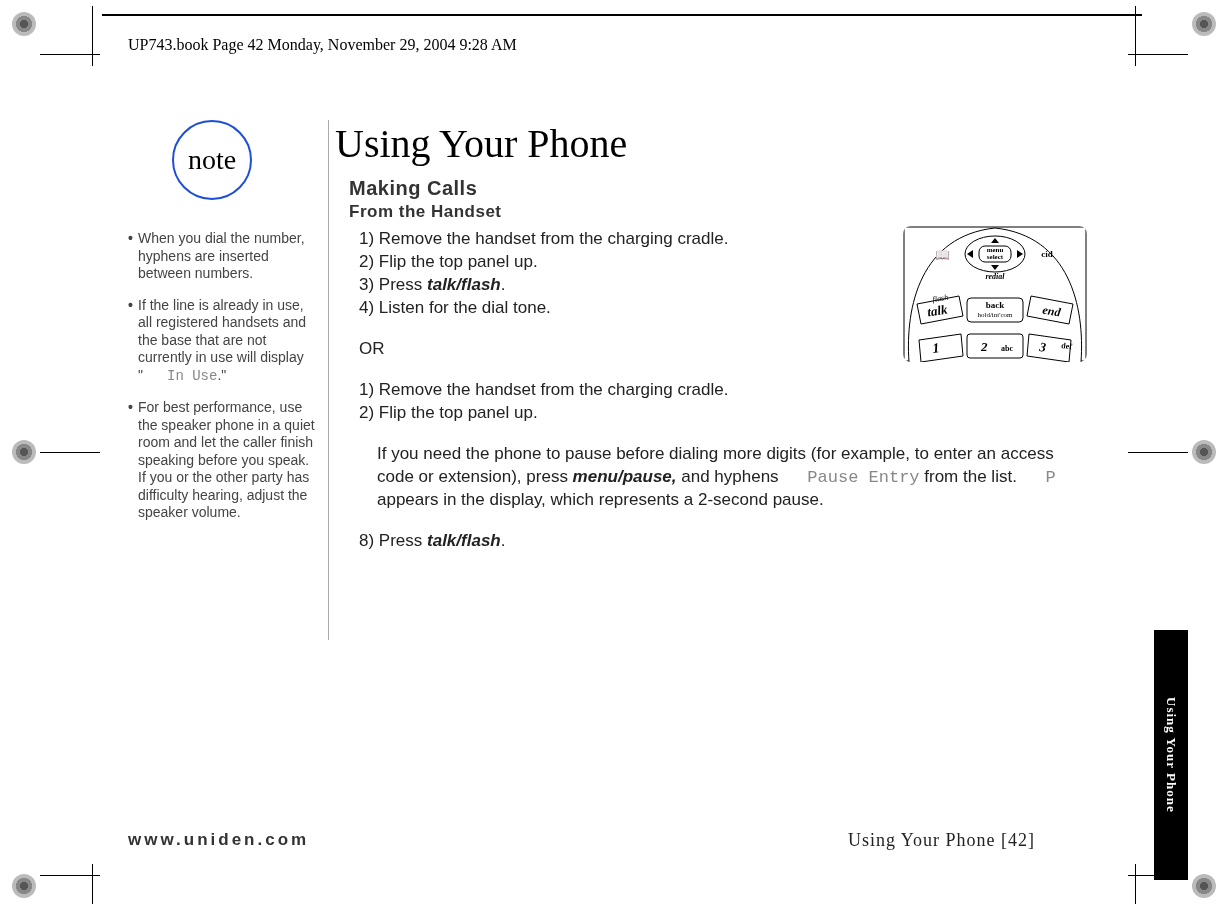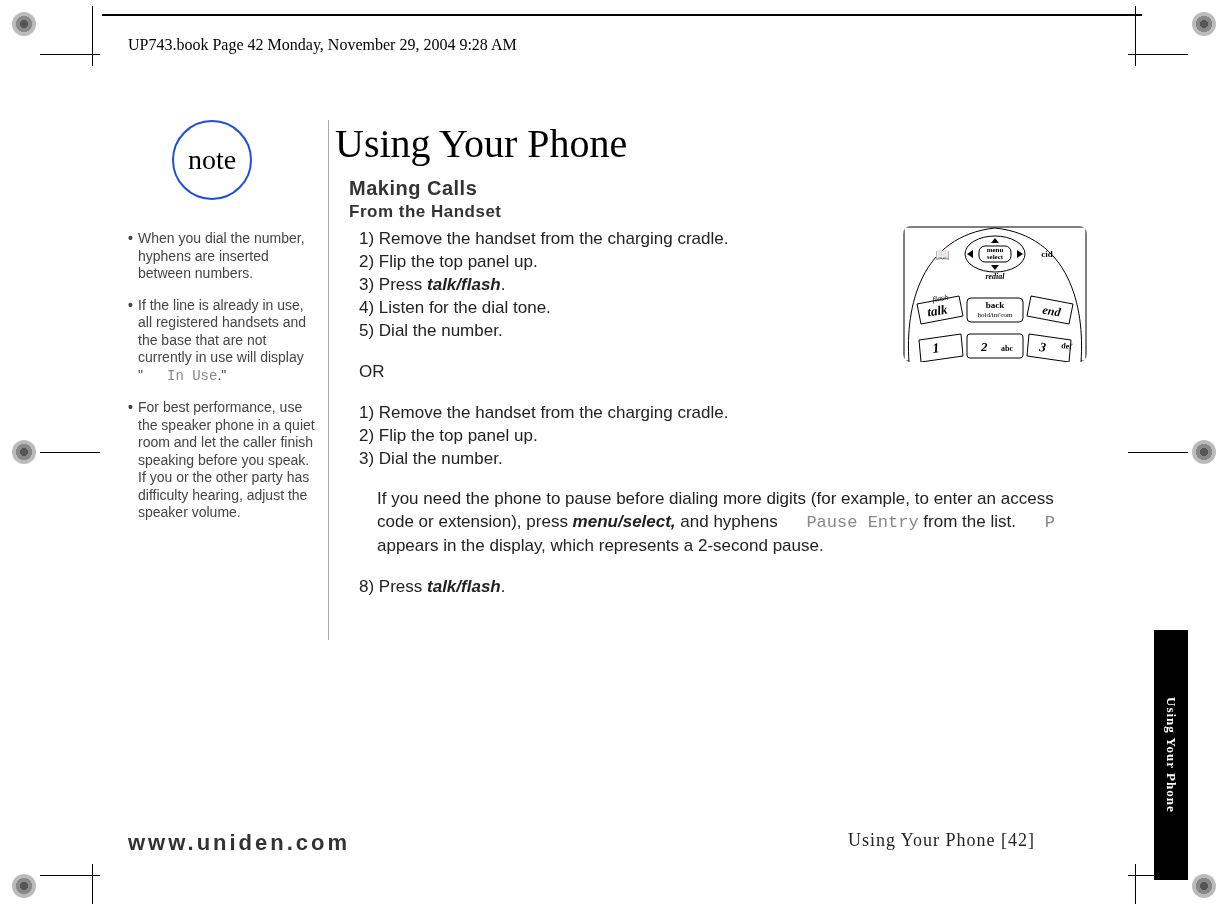--- a/index.html
+++ b/index.html
@@ -129,21 +129,21 @@
     top: 106px;
     width: 184px;
     height: 136px;
   }
   .footer-left {
     position: absolute;
     left: 128px;
     top: 830px;
     font-family: Verdana, sans-serif;
     font-weight: bold;
-    font-size: 22px;
+    font-size: 17px;
     letter-spacing: 3px;
     color: #333;
   }
   .footer-right {
     position: absolute;
     left: 848px;
     top: 830px;
     font-family: Georgia, serif;
     font-weight: normal;
     font-size: 18px;
@@ -216,31 +216,29 @@
   <div class="main">
     <h1 class="title">Using Your Phone</h1>
     <div class="sect">Making Calls</div>
     <div class="subsect">From the Handset</div>
 
     <div class="body" id="steps-a">
         <div>1) Remove the handset from the charging cradle.</div>
         <div>2) Flip the top panel up.</div>
         <div>3) Press <span class="bi">talk/flash</span>.</div>
         <div>4) Listen for the dial tone.</div>
-        <div>5) Dial the number.</div>
       </div>
     <div class="body" style="margin-top:18px">OR</div>
     <div class="body" id="steps-b" style="margin-top:18px">
         <div>1) Remove the handset from the charging cradle.</div>
         <div>2) Flip the top panel up.</div>
-        <div>3) Dial the number.</div>
       </div>
 
     <div class="body" style="margin-top:18px;margin-left:42px;max-width:712px">
-      <span>If you need the phone to pause before dialing more digits (for example, to enter an access code or extension), press </span><span class="bi">menu/select,</span><span> and hyphens </span><span class="lcd">Pause Entry</span><span> from the list. </span><span class="lcd">P</span><span> appears in the display, which represents a 2-second pause.</span>
+      <span>If you need the phone to pause before dialing more digits (for example, to enter an access code or extension), press </span><span class="bi">menu/pause,</span><span> and hyphens </span><span class="lcd">Pause Entry</span><span> from the list. </span><span class="lcd">P</span><span> appears in the display, which represents a 2-second pause.</span>
     </div>
 
     <div class="body" style="margin-top:18px">
       <span>8) Press </span><span class="bi">talk/flash</span><span>.</span>
     </div>
 
     <div class="phone-illus">
       <svg width="184" height="136" viewBox="0 0 184 136">
         <defs>
             <clipPath id="cp">

